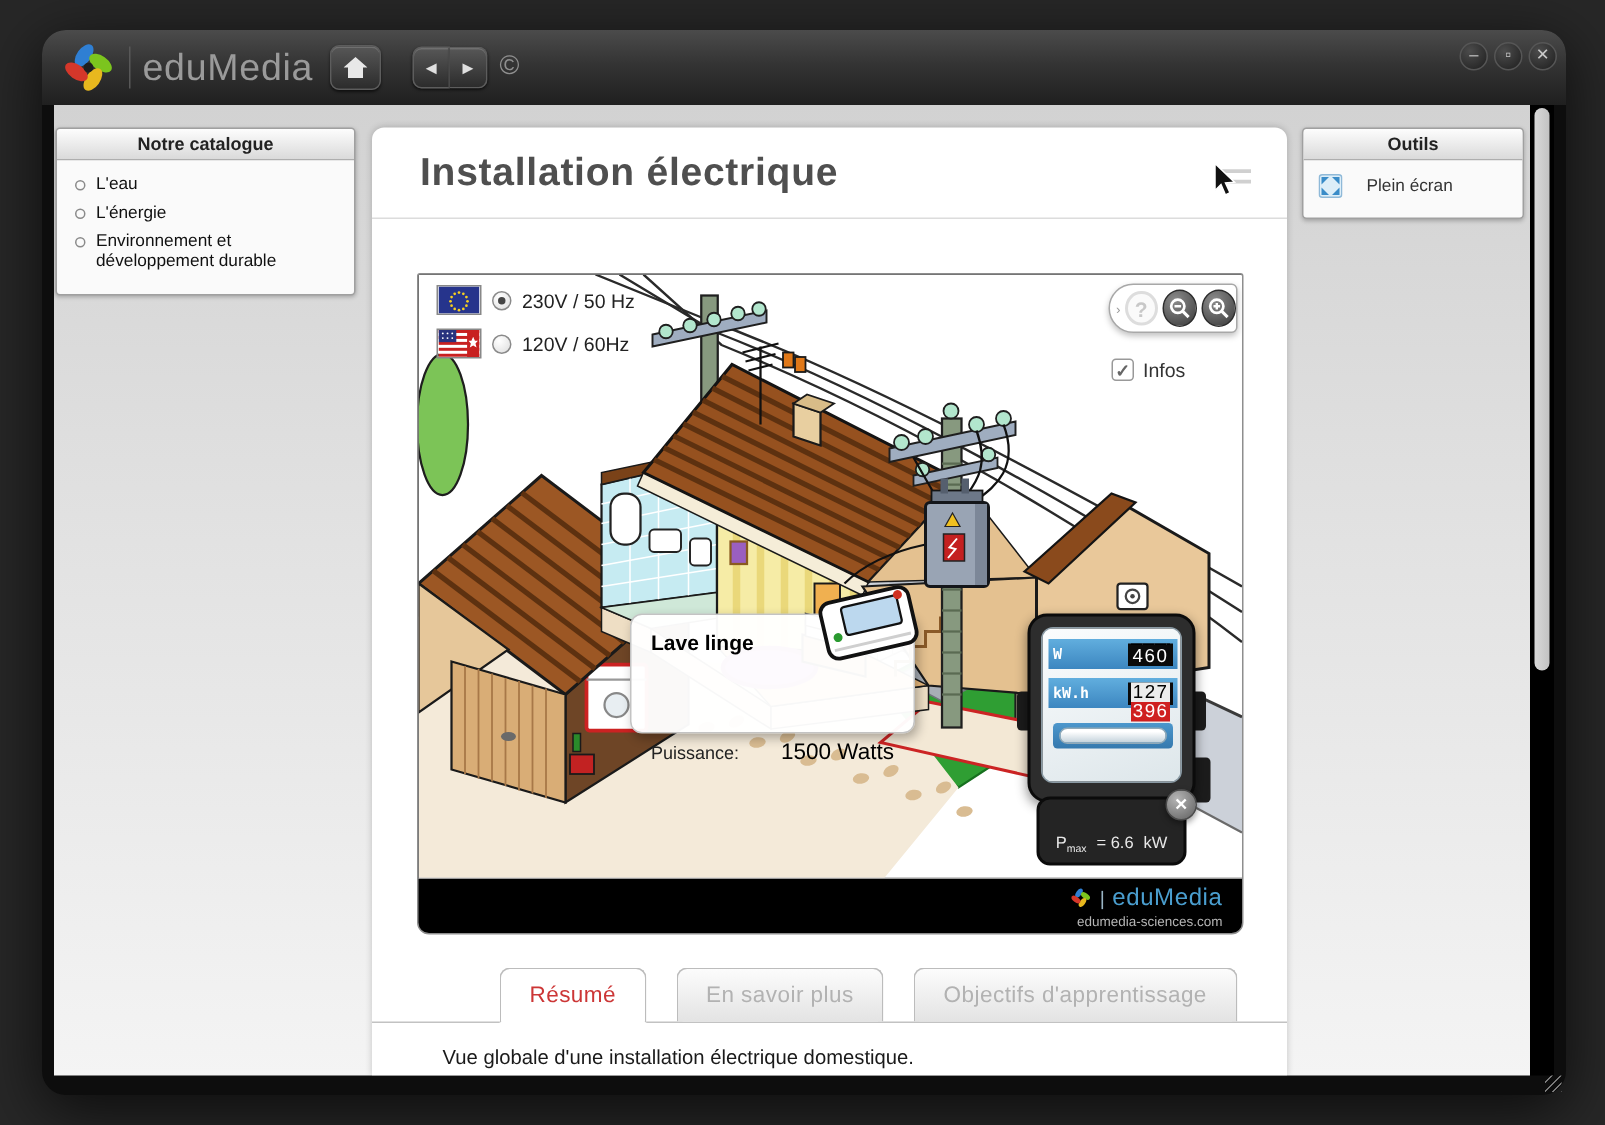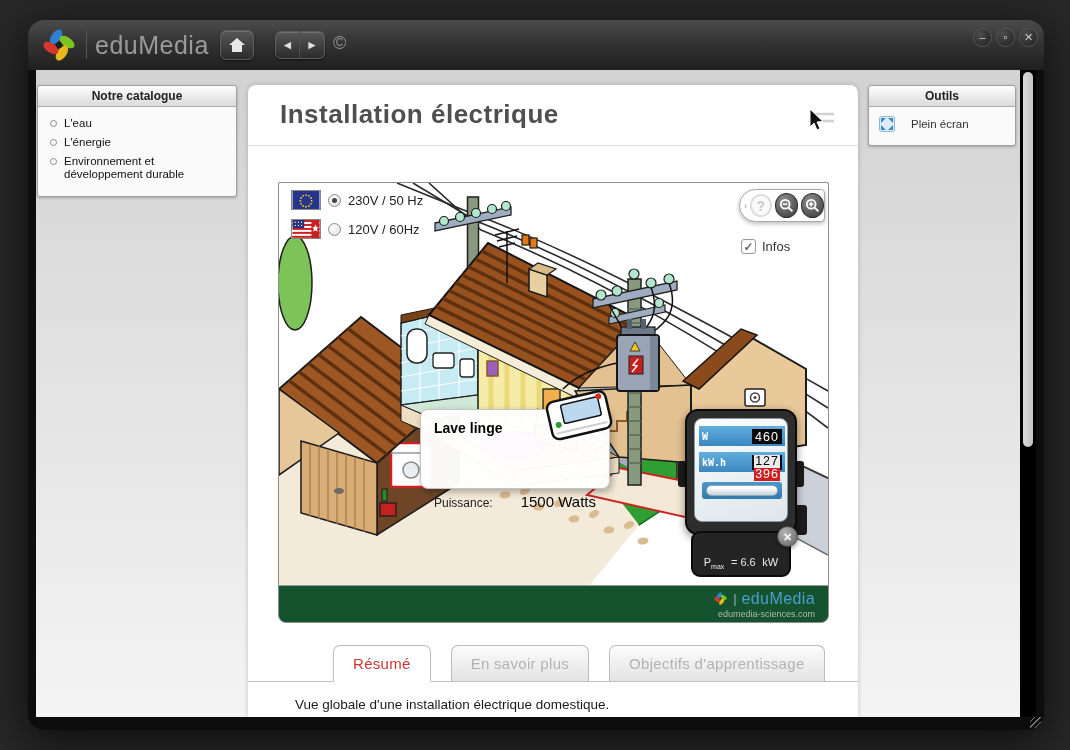--- a/index.html
+++ b/index.html
@@ -48,21 +48,21 @@
 
   
   .main-panel{position:absolute;left:212px;top:15px;width:610px;height:632px;background:#fff;
     border-radius:8px 8px 0 0;box-shadow:0 0 5px rgba(0,0,0,.2);}
   .title-row{position:absolute;left:0;top:0;width:610px;height:61px;border-bottom:1px solid #dcdcdc;}
   .page-title{position:absolute;left:32px;top:14px;margin:0;font-size:26px;font-weight:700;color:#4f4f4f;letter-spacing:.5px;}
   .cursor-menu{position:absolute;left:556px;top:22px;}
 
   
   .applet{position:absolute;left:30px;top:97px;width:551px;height:441px;border:1px solid #8e8e8e;
-    border-radius:2px 2px 8px 8px;background:#14532d;overflow:hidden;}
+    border-radius:2px 2px 8px 8px;background:#000000;overflow:hidden;}
   .sim{position:relative;width:549px;height:403px;border-bottom:1px solid #9a9a9a;overflow:hidden;background:#fff;}
   .applet-footer{height:36px;display:flex;flex-direction:column;align-items:flex-end;justify-content:center;padding-right:13px;}
   .foot-row{display:flex;align-items:center;gap:5px;}
   .foot-brand{font-size:16px;color:#4a9ecf;letter-spacing:.4px;}
   .foot-div{color:#9ab4c4;font-size:13px;}
   .foot-site{font-size:9px;color:#b5b5b5;margin-top:1px;}
 
   .voltage{position:absolute;left:12px;top:6px;display:flex;flex-direction:column;gap:7px;}
   .volt-row{display:flex;align-items:center;gap:7px;height:22px;}
   .flag{width:30px;height:20px;display:block;border:1px solid #888;}

